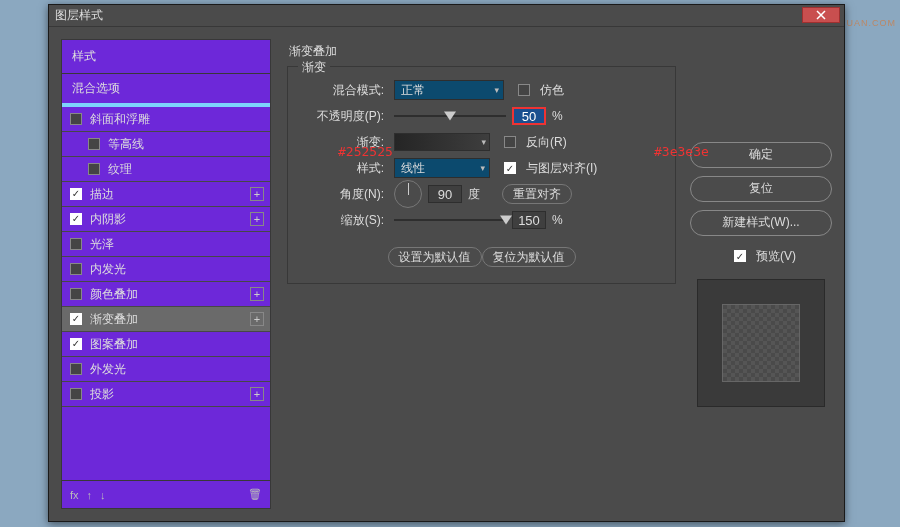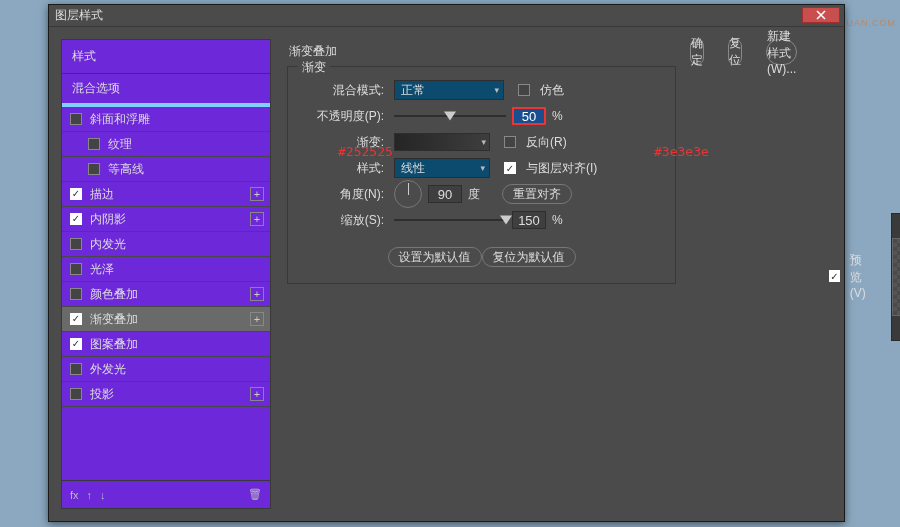--- a/index.html
+++ b/index.html
@@ -40,21 +40,21 @@
 .slider .thumb { position: absolute; top: 50%; transform: translate(-50%,-50%); width: 0; height: 0; border-left: 6px solid transparent; border-right: 6px solid transparent; border-top: 9px solid #ccc; }
 .numbox { width: 34px; height: 18px; background: #3f3f3f; border: 1px solid #2e2e2e; color: #ddd; font-size: 13px; text-align: center; display: inline-flex; align-items: center; justify-content: center; }
 .numbox.hl { border: 2px solid #e33; background: #1a4f8f; color: #fff; }
 .gradprev { width: 96px; height: 18px; background: linear-gradient(to right, #252525, #3e3e3e); border: 1px solid #2e2e2e; position: relative; display: inline-block; }
 .gradprev .car { position: absolute; right: 3px; top: 50%; transform: translateY(-50%); font-size: 9px; color: #bbb; }
 .angwrap { display: inline-flex; align-items: center; gap: 6px; }
 .angdial { width: 28px; height: 28px; border: 1px solid #777; border-radius: 50%; position: relative; background: #4b4b4b; }
 .angdial::after { content: ""; position: absolute; left: 50%; top: 2px; width: 1px; height: 12px; background: #ccc; transform-origin: bottom center; }
 .btn-s { height: 20px; padding: 0 10px; background: #4b4b4b; border: 1px solid #777; border-radius: 10px; color: #ddd; font-size: 12px; display: inline-flex; align-items: center; }
 .btnrow { display: flex; gap: 0; justify-content: center; margin-top: 14px; }
-.right { width: 142px; display: flex; flex-direction: row; gap: 24px; align-items: stretch; }
+.right { width: 142px; display: flex; flex-direction: column; gap: 8px; align-items: stretch; justify-content: center; }
 .rbtn { height: 26px; border: 1px solid #888; border-radius: 13px; background: #4b4b4b; color: #ddd; font-size: 12px; display: flex; align-items: center; justify-content: center; }
 .prevrow { display: flex; align-items: center; gap: 6px; color: #ddd; font-size: 12px; margin-top: 4px; justify-content: center; }
 .prevbox { margin-top: 6px; width: 128px; height: 128px; background: #3a3a3a; border: 1px solid #2a2a2a; align-self: center; display: flex; align-items: center; justify-content: center; }
 .prevbox .inner { width: 78px; height: 78px; background: repeating-conic-gradient(#555 0 25%, #4a4a4a 0 50%); background-size: 8px 8px; border: 1px solid #666; }
 .watermark { position: absolute; right: 58px; top: 6px; color: #e8e8e8; font-size: 12px; text-shadow: 0 0 3px #000; }
 .wm2 { position: absolute; right: 4px; top: 18px; color: #b86; font-size: 9px; letter-spacing: 1px; }
 .annot { position: absolute; color: #e33; font-size: 13px; font-family: monospace; }
 .annot.a1 { left: 338px; top: 144px; }
 .annot.a2 { left: 654px; top: 144px; }
 </style>
@@ -78,43 +78,43 @@
       <div class="panel">
         <div class="header">样式</div>
         <div class="sub">混合选项</div>
         <ul id="style-list">
             <li>
               <span class="chk"></span>
               <span>斜面和浮雕</span>
             </li>
             <li class="indent">
               <span class="chk"></span>
+              <span>等高线</span>
+            </li>
+            <li class="indent">
+              <span class="chk"></span>
               <span>纹理</span>
             </li>
-            <li class="indent">
-              <span class="chk"></span>
-              <span>等高线</span>
-            </li>
             <li>
               <span class="chk on"></span>
               <span>描边</span>
               <span class="plus">+</span>
             </li>
             <li>
               <span class="chk on"></span>
               <span>内阴影</span>
               <span class="plus">+</span>
             </li>
             <li>
               <span class="chk"></span>
+              <span>光泽</span>
+            </li>
+            <li>
+              <span class="chk"></span>
               <span>内发光</span>
-            </li>
-            <li>
-              <span class="chk"></span>
-              <span>光泽</span>
             </li>
             <li>
               <span class="chk"></span>
               <span>颜色叠加</span>
               <span class="plus">+</span>
             </li>
             <li class="sel">
               <span class="chk on"></span>
               <span>渐变叠加</span>
               <span class="plus">+</span>

